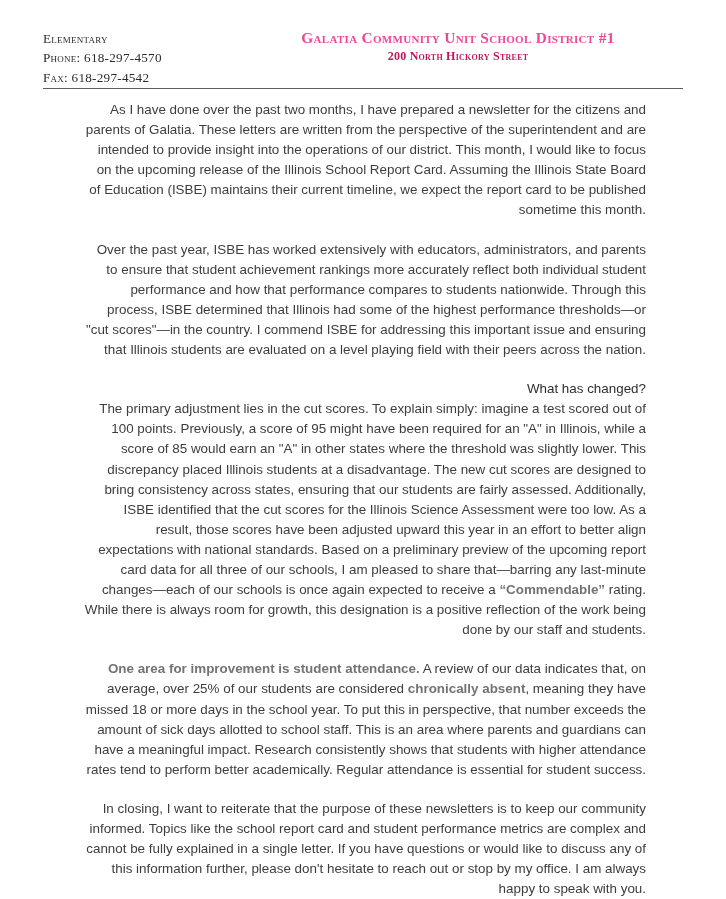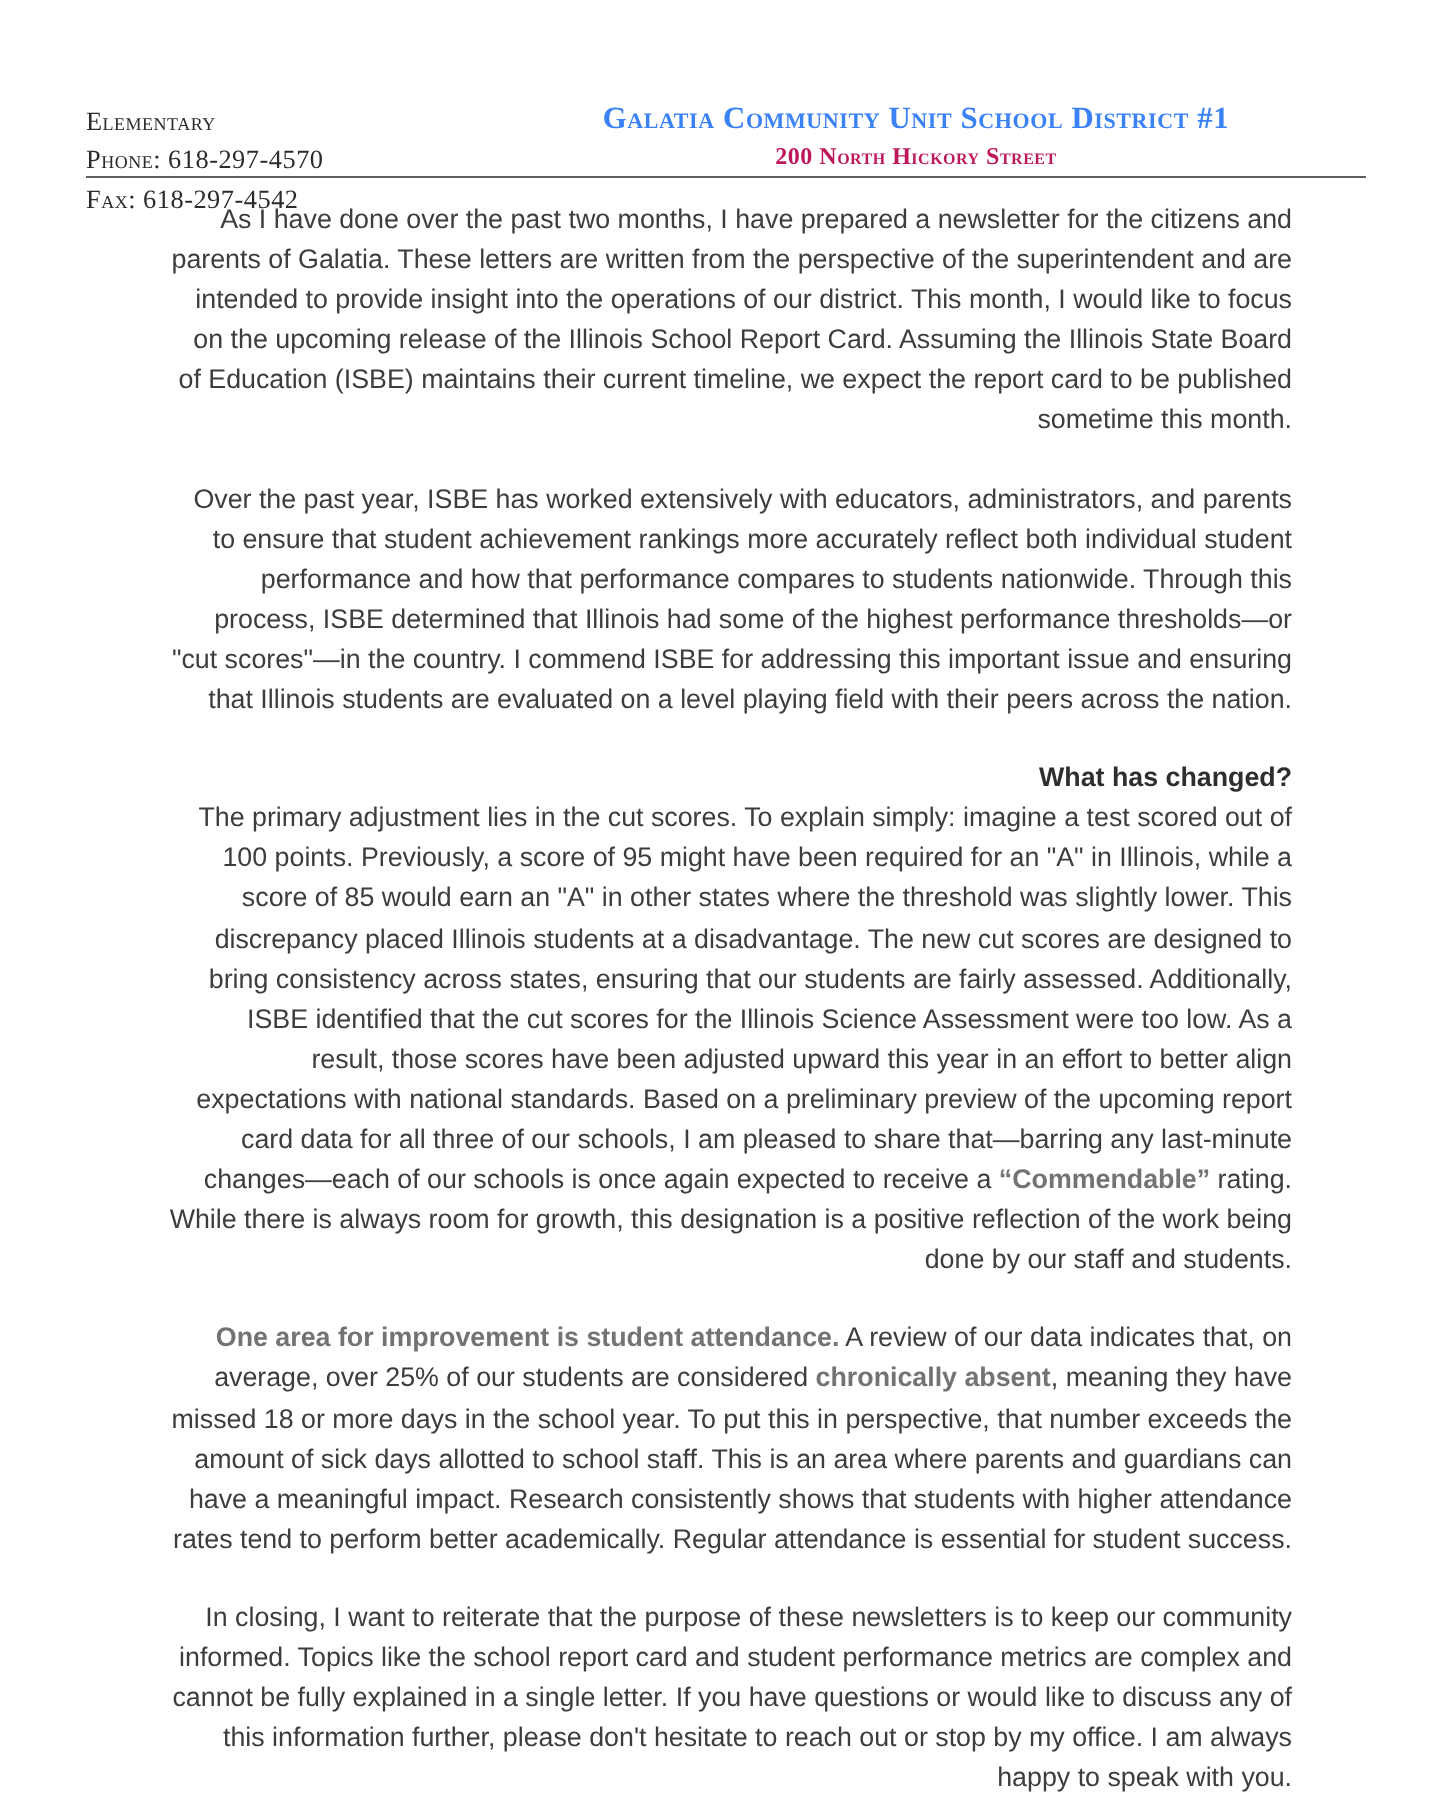--- a/index.html
+++ b/index.html
@@ -27,21 +27,20 @@
   .letterhead {
     position: absolute;
     left: 43px;
     top: 28px;
     width: 640px;
     display: flex;
     align-items: flex-start;
     justify-content: space-between;
     font-family: "Liberation Serif", serif;
     color: #2b2b2b;
-    margin-top: 22px;
   }
   .lh-col {
     font-variant: small-caps;
     font-size: 13.2px;
     line-height: 19.4px;
     letter-spacing: 0.25px;
     white-space: nowrap;
   }
   .lh-left {
     text-align: left;
@@ -56,21 +55,21 @@
   .lh-center {
     flex: 1;
     text-align: center;
     font-variant: small-caps;
     line-height: 19.4px;
   }
   .lh-title {
     font-size: 15.4px;
     font-weight: bold;
     letter-spacing: 0.3px;
-    color: #3b82f6;
+    color: #ec4899;
     white-space: nowrap;
   }
   .lh-sub {
     font-size: 12px;
     font-weight: bold;
     letter-spacing: 0.25px;
     color: #be185d;
   }
 
   .rule {
@@ -97,21 +96,21 @@
     margin: 0 0 19px 0;
   }
   .body p:last-child {
     margin-bottom: 15px;
   }
   .bold {
     font-weight: bold;
     color: #737373;
   }
   .heading-line {
-    font-weight: bold;
+    font-weight: normal;
     color: #2e2e2e;
     display: block;
   }
 </style>
 </head>
 <body>
 
 <div class="page">
 
   <div class="letterhead">

